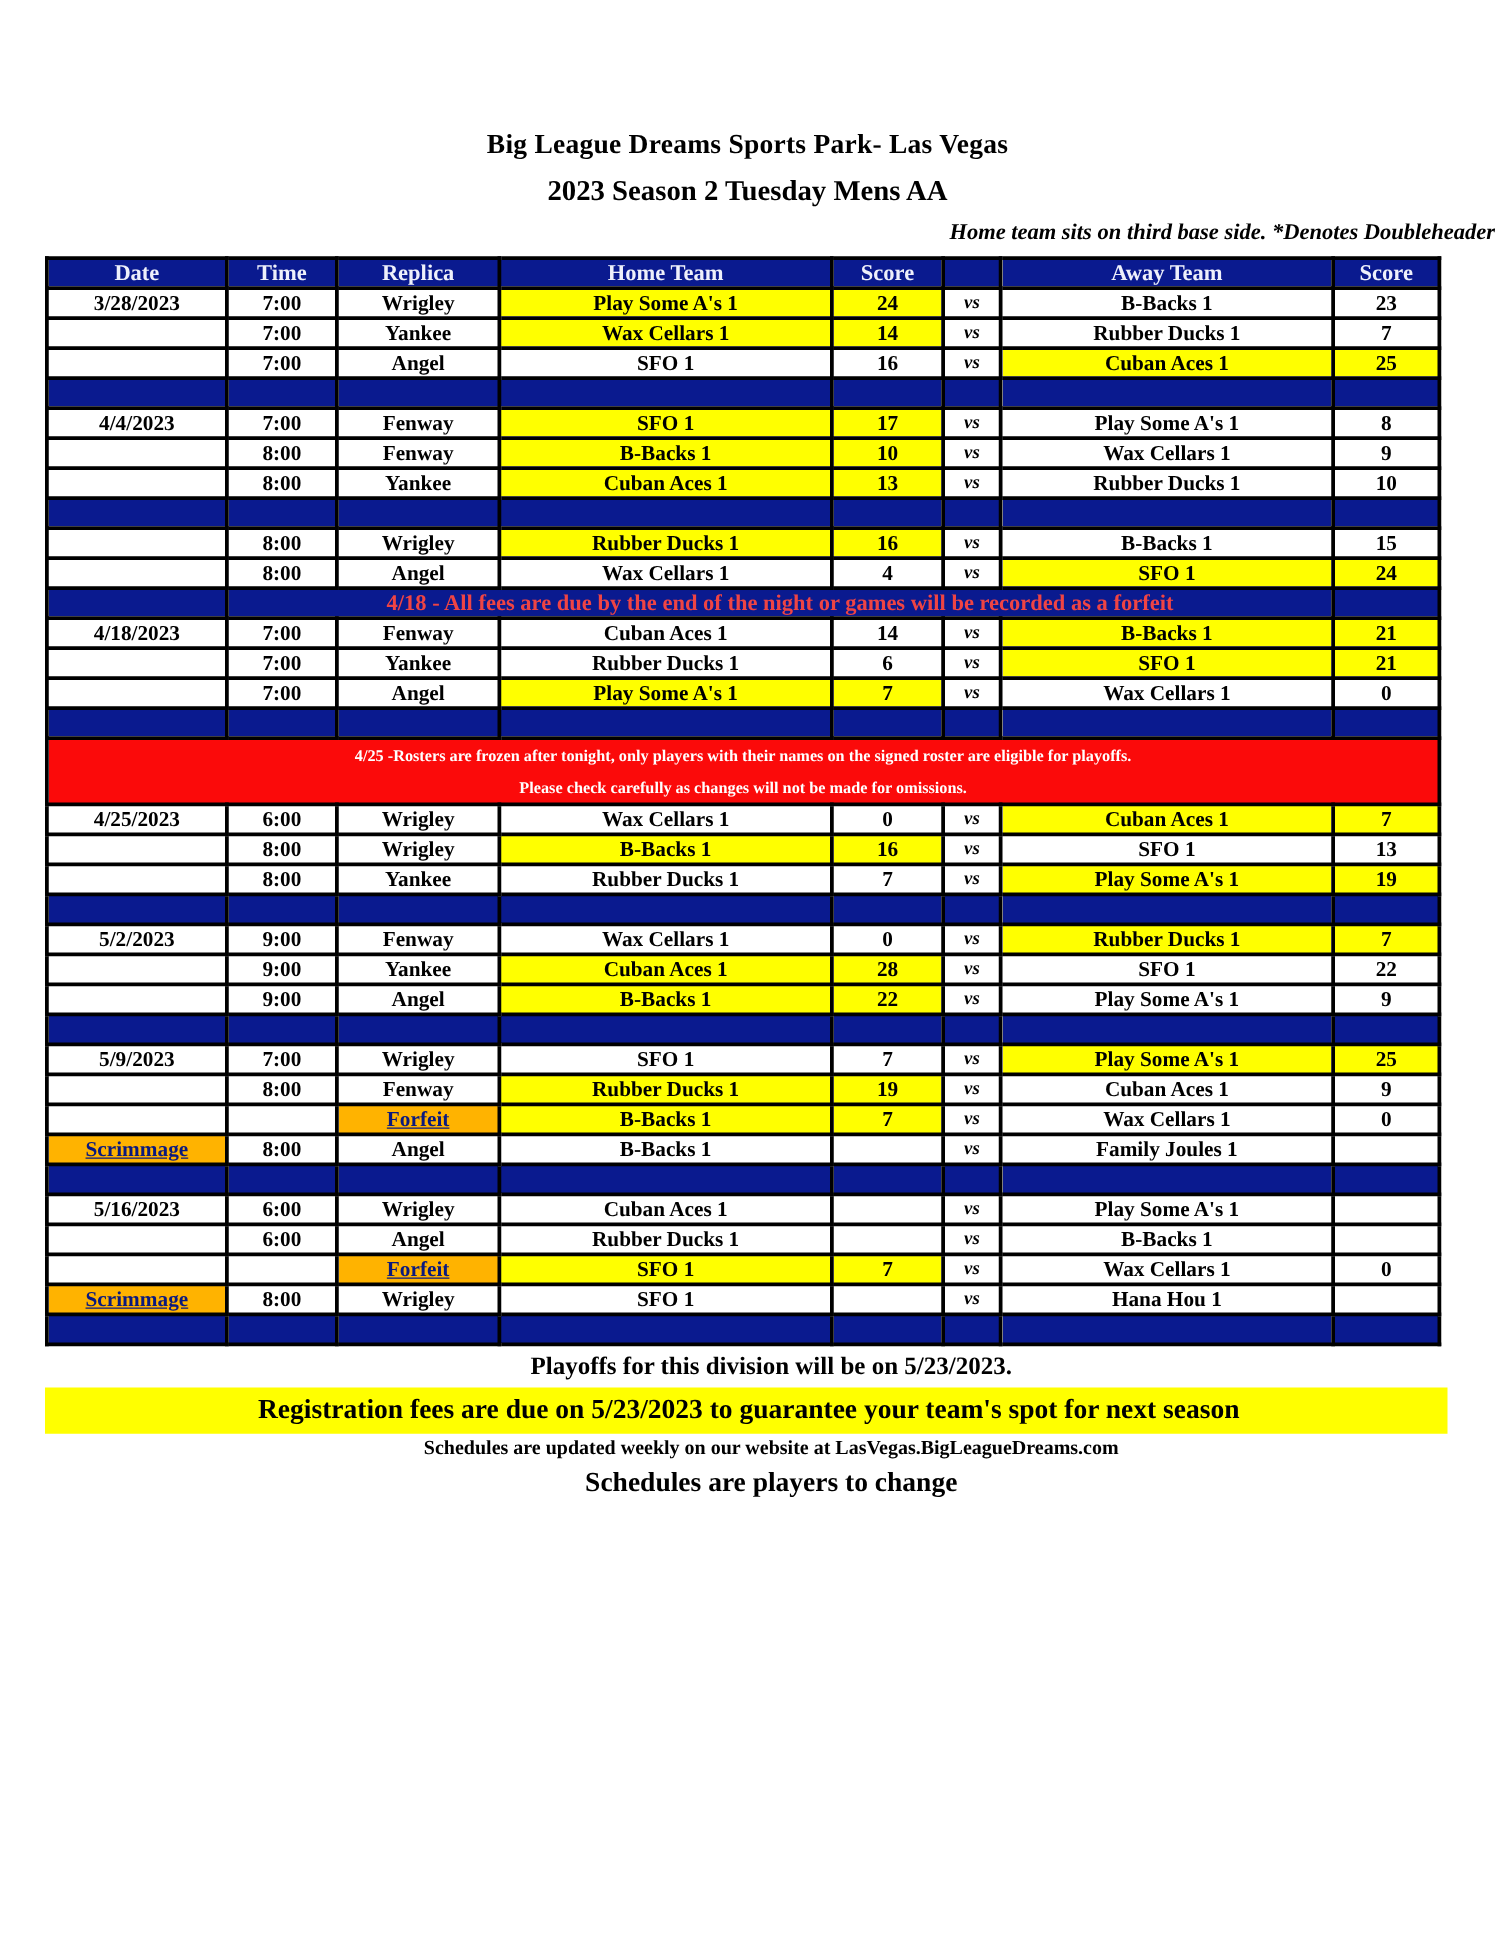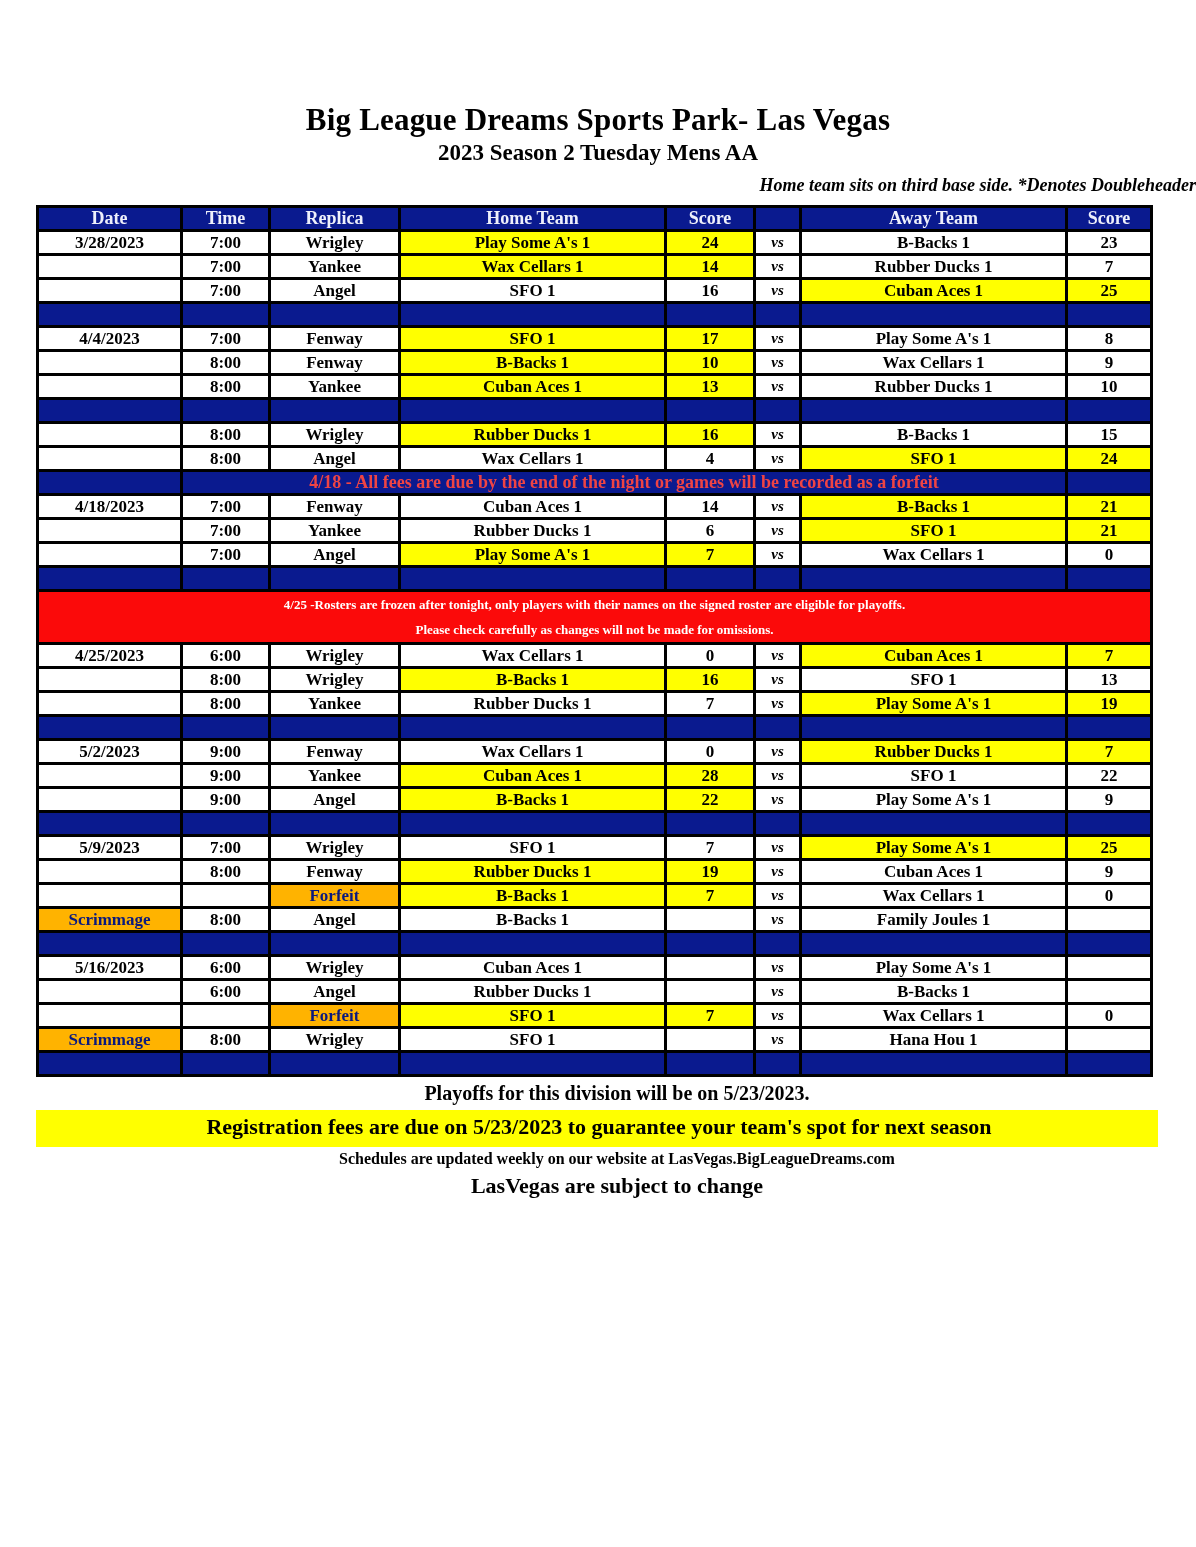--- a/index.html
+++ b/index.html
@@ -4,37 +4,37 @@
 <style>
   * { margin:0; padding:0; box-sizing:border-box; }
   html,body { background:#ffffff; }
   body {
     width:1196px; height:1547px;
     font-family:"Liberation Serif", serif;
     color:#000;
   }
   .page { position:relative; width:1196px; height:1547px; overflow:hidden; }
 
-  .title    { text-align:center; padding-top:102px; font-size:31px; font-weight:bold; letter-spacing:0.2px; }
-  .subtitle { text-align:center; font-size:23px; font-weight:bold; margin-top:2px; }
+  .title    { text-align:center; padding-top:102px; font-size:22px; font-weight:bold; letter-spacing:0.2px; }
+  .subtitle { text-align:center; font-size:23px; font-weight:bold; margin-top:12px; }
   .note     { text-align:right; font-size:18px; font-weight:bold; font-style:italic; margin-top:9px; }
 
   table.sched { border-collapse:collapse; table-layout:fixed; margin:9px 0 0 36px; }
   .sched th, .sched td {
     border:3px solid #000;
     text-align:center; vertical-align:middle;
     font-weight:bold; font-size:17px;
     height:24px; padding:0 2px;
     overflow:hidden; white-space:nowrap;
     background:#fff;
   }
   .sched th { background:var(--navy); color:var(--header_text); font-size:18px; }
   .sched td.navy   { background:var(--navy); }
   .sched td.hl     { background:var(--yellow); }
-  .sched td.orange { background:var(--orange); color:var(--scrimmage_text); }
+  .sched td.orange { background:var(--orange); color:var(--scrimmage_text);text-decoration:underline; }
   .sched td.vs-cell { font-style:italic; font-size:15px;text-align:center; }
   .sched td.notice-cell { background:var(--navy); color:#ef4444; font-size:18px; }
   .sched tr.alert-row td { background:var(--red); color:#fff; font-size:13px; height:52px; white-space:normal; line-height:25px; }
 
   .f-line { font-weight:bold; margin-left:38px;text-align:center; }
   .playoffs     { font-size:20px; margin-top:5px; }
   .registration { background:var(--yellow); width:1122px; margin-left:36px; margin-top:5px;
                   font-size:22px; padding:4px 0 7px 4px;font-family:Liberation Serif, serif; }
   .website      { font-size:16px; margin-top:3px; }
   .subject      { font-size:22px; margin-top:5px; }
@@ -401,14 +401,14 @@
           <td class="navy"></td>
           <td class="navy"></td>
           <td class="navy"></td>
         </tr>
       </tbody>
   </table>
 
   <div class="f-line playoffs">Playoffs for this division will be on 5/23/2023.</div>
   <div class="f-line registration">Registration fees are due on 5/23/2023 to guarantee your team's spot for next season</div>
   <div class="f-line website">Schedules are updated weekly on our website at LasVegas.BigLeagueDreams.com</div>
-  <div class="f-line subject">LasVegas are subject to change</div>
+  <div class="f-line subject">Schedules are players to change</div>
 </div>
 
 </body></html>

